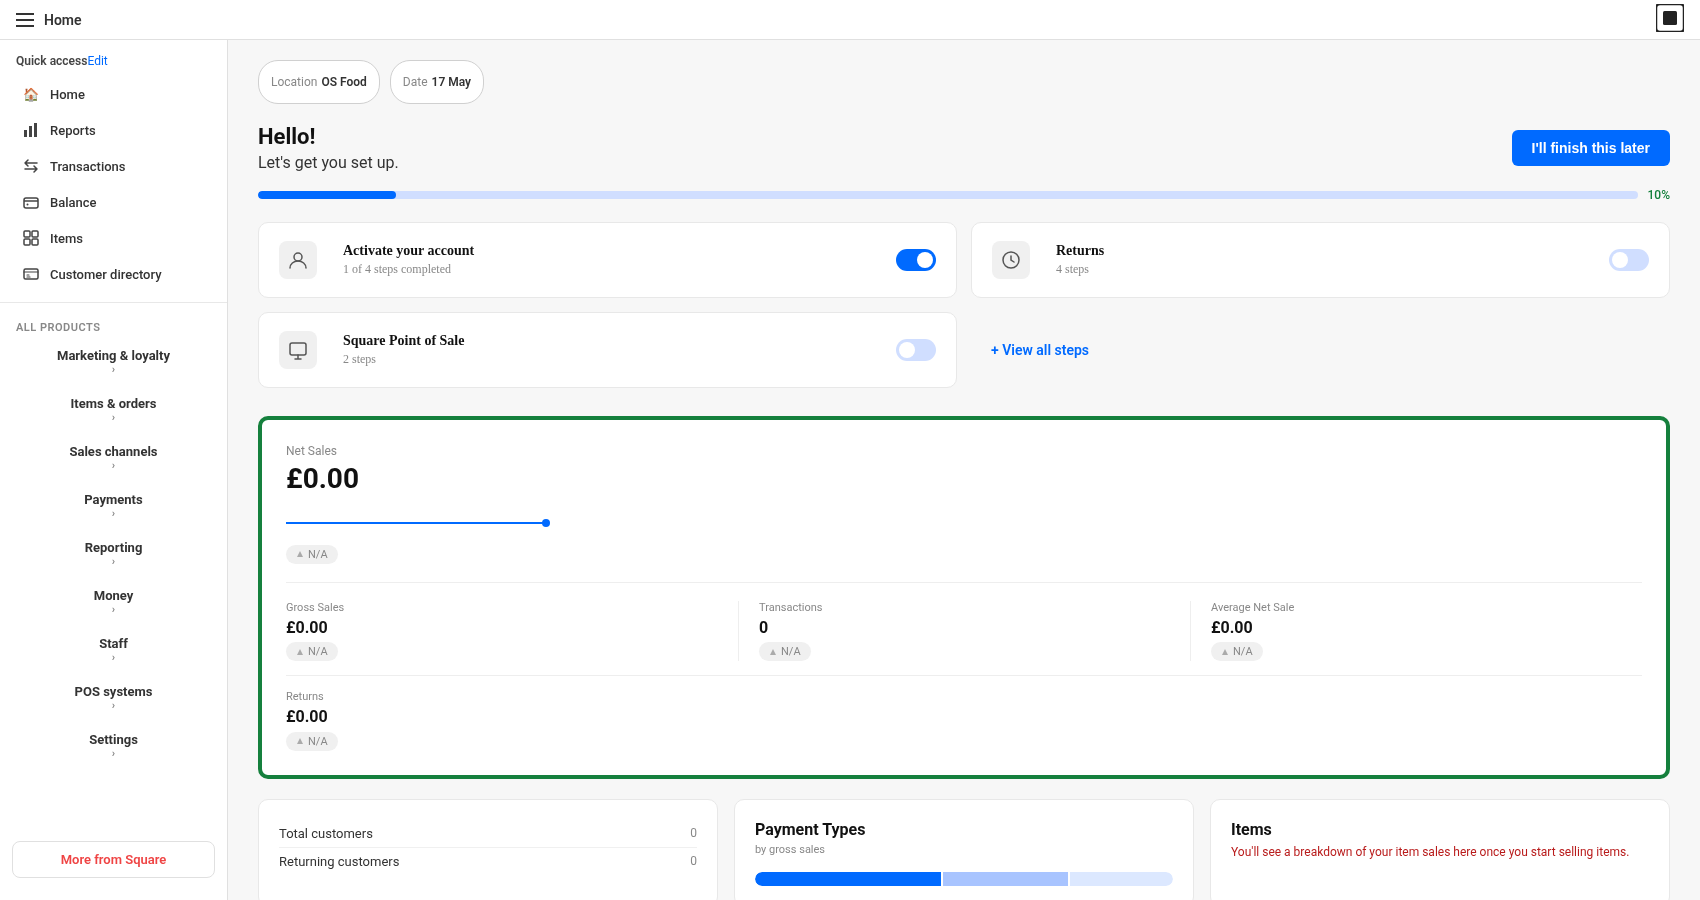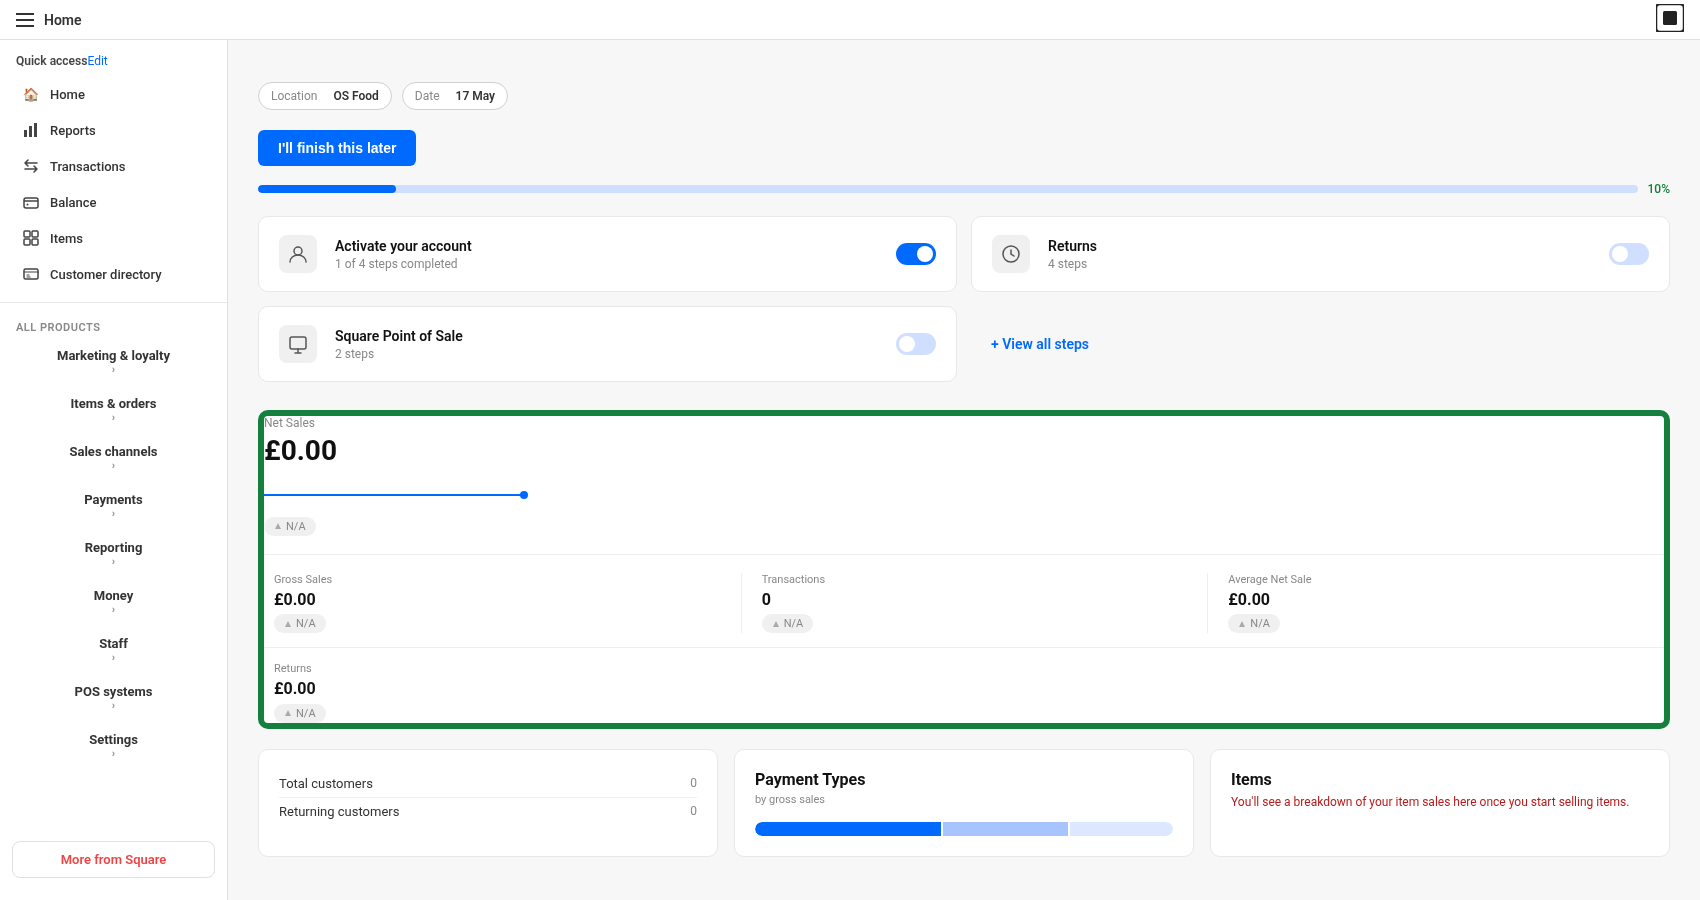--- a/index.html
+++ b/index.html
@@ -63,24 +63,24 @@
       flex: 1; margin-top: 40px;
       overflow-y: auto; background: #f7f7f7;
       padding: 20px 30px 30px;
     }
 
     
     .filter-bar {
       display: flex; gap: 10px; margin-bottom: 20px;
     }
     .filter-pill {
-      display: flex; align-items: center; gap: 16px;
-      padding: 6px 12px; background: #fff;
+      display: flex; align-items: center; gap: 4px;
+      padding: 14px 12px; background: #fff;
       border: 1px solid #d0d0d0; border-radius: 20px;
-      font-size: 12px; color: #333; cursor: pointer; margin-top: 22px;
+      font-size: 12px; color: #333; cursor: pointer;
     }
     .filter-pill .filter-label { color: #888; }
     .filter-pill .filter-value { font-weight: 600; }
 
     
     .hello-section {
       display: flex; align-items: flex-start; justify-content: space-between;
       margin-bottom: 16px;
     }
     .hello-text h1 { font-size: 22px; font-weight: 700; color: #111; }
@@ -106,21 +106,21 @@
     
     .setup-grid {
       display: grid; grid-template-columns: 1fr 1fr; gap: 14px;
       margin-bottom: 28px;
     }
     .setup-card {
       background: #fff; border-radius: 10px; padding: 18px 20px;
       display: flex; align-items: center; justify-content: space-between;
       border: 1px solid #e8e8e8;
     }
-    .setup-card-left { display: flex; align-items: center; gap: 18px; }
+    .setup-card-left { display: flex; align-items: center; gap: 26px; font-family: Liberation Serif, serif; }
     .setup-card-icon {
       width: 38px; height: 38px; background: #f0f0f0;
       border-radius: 8px; display: flex; align-items: center; justify-content: center;
       font-size: 18px; flex-shrink: 0;
     }
     .setup-card-title { font-size: 14px; font-weight: 600; color: #111; }
     .setup-card-sub { font-size: 12px; color: #888; margin-top: 3px; }
     .toggle {
       width: 40px; height: 22px; border-radius: 11px; background: #d0deff;
       position: relative; cursor: pointer; flex-shrink: 0;
@@ -134,37 +134,37 @@
     .toggle.active::after { left: 21px; }
     .toggle.partial::after { left: 3px; background: #fff; }
 
     .view-all-steps {
       display: flex; align-items: center; gap: 6px;
       font-size: 14px; color: #006aff; font-weight: 600; cursor: pointer;
       padding: 18px 20px;
     }
 
     
-    .stats-section { background: #fff; border-radius: 10px; margin-bottom: 20px; border: 6px solid #15803d; }
+    .stats-section { background: #fff; border-radius: 10px; padding: 24px; margin-bottom: 20px; border: 4px solid #15803d; }
     .net-sales-label { font-size: 12px; color: #888; margin-bottom: 4px; }
     .net-sales-value { font-size: 28px; font-weight: 700; color: #111; margin-bottom: 8px; }
     .chart-line-container {
       width: 280px; height: 30px; position: relative; margin-bottom: 10px;
     }
     .chart-line-container svg { width: 100%; height: 100%; }
     .na-badge {
       display: inline-flex; align-items: center; gap: 4px;
       background: #f0f0f0; border-radius: 12px; padding: 3px 10px;
       font-size: 11px; color: #888;
     }
     .stats-row {
       display: grid; grid-template-columns: 1fr 1fr 1fr; gap: 0;
       border-top: 1px solid #eee; margin-top: 18px; padding-top: 18px;
     }
-    .stat-item { padding: 0 10px 0 0; margin-left: 10px; }
+    .stat-item { padding: 0 10px 0 0; }
     .stat-item + .stat-item { border-left: 1px solid #eee; padding-left: 20px; }
     .stat-label { font-size: 11px; color: #888; margin-bottom: 4px; }
     .stat-value { font-size: 16px; font-weight: 700; color: #111; margin-bottom: 4px; }
 
     .returns-row {
       display: flex; align-items: flex-start; gap: 20px;
       border-top: 1px solid #eee; margin-top: 14px; padding-top: 14px;
     }
 
     
@@ -323,20 +323,24 @@
       <span class="filter-label">Location</span>
       <span class="filter-value">OS Food</span>
     </div>
     <div class="filter-pill">
       <span class="filter-label">Date</span>
       <span class="filter-value">17 May</span>
     </div>
   </div>
 
   <div class="hello-section">
+    <div class="hello-text">
+      <h1>Hello!</h1>
+      <p>Let's get you set up.</p>
+    </div>
     <button class="finish-later-btn">I'll finish this later</button>
   </div>
 
   <div class="progress-container">
     <div class="progress-bar-bg">
       <div class="progress-bar-fill" style="width: 10%"></div>
     </div>
     <span class="progress-pct">10%</span>
   </div>
 

